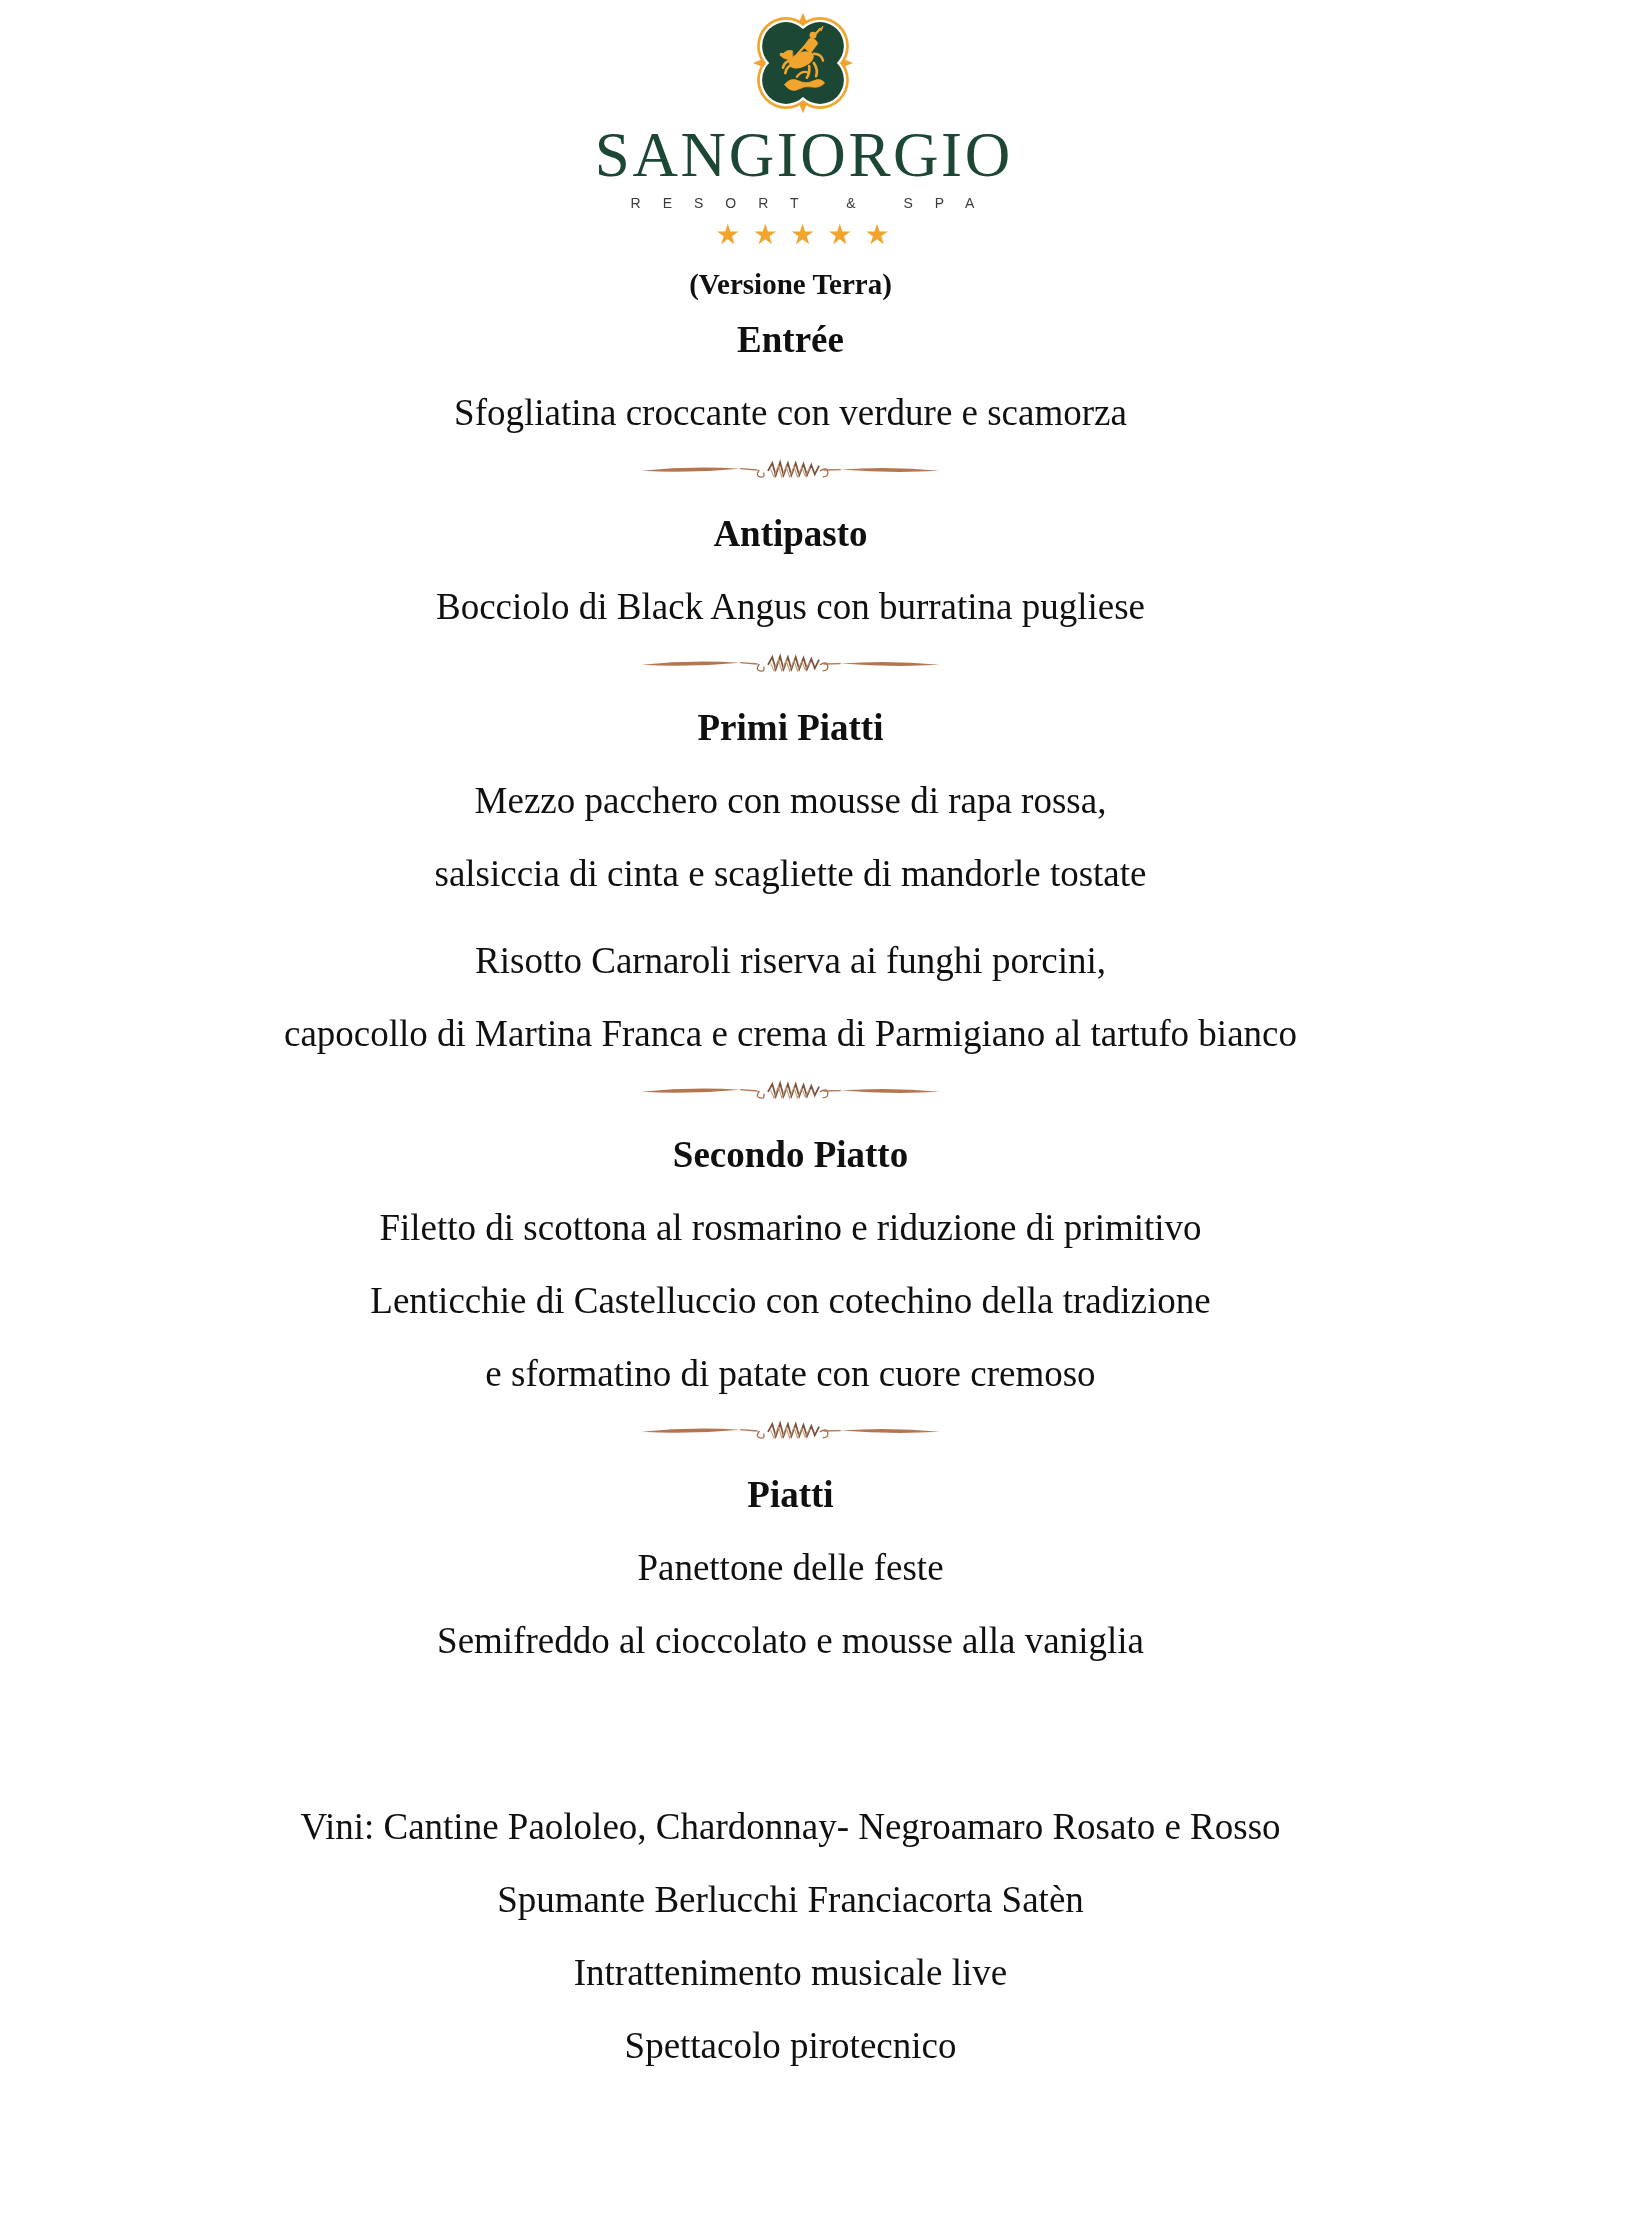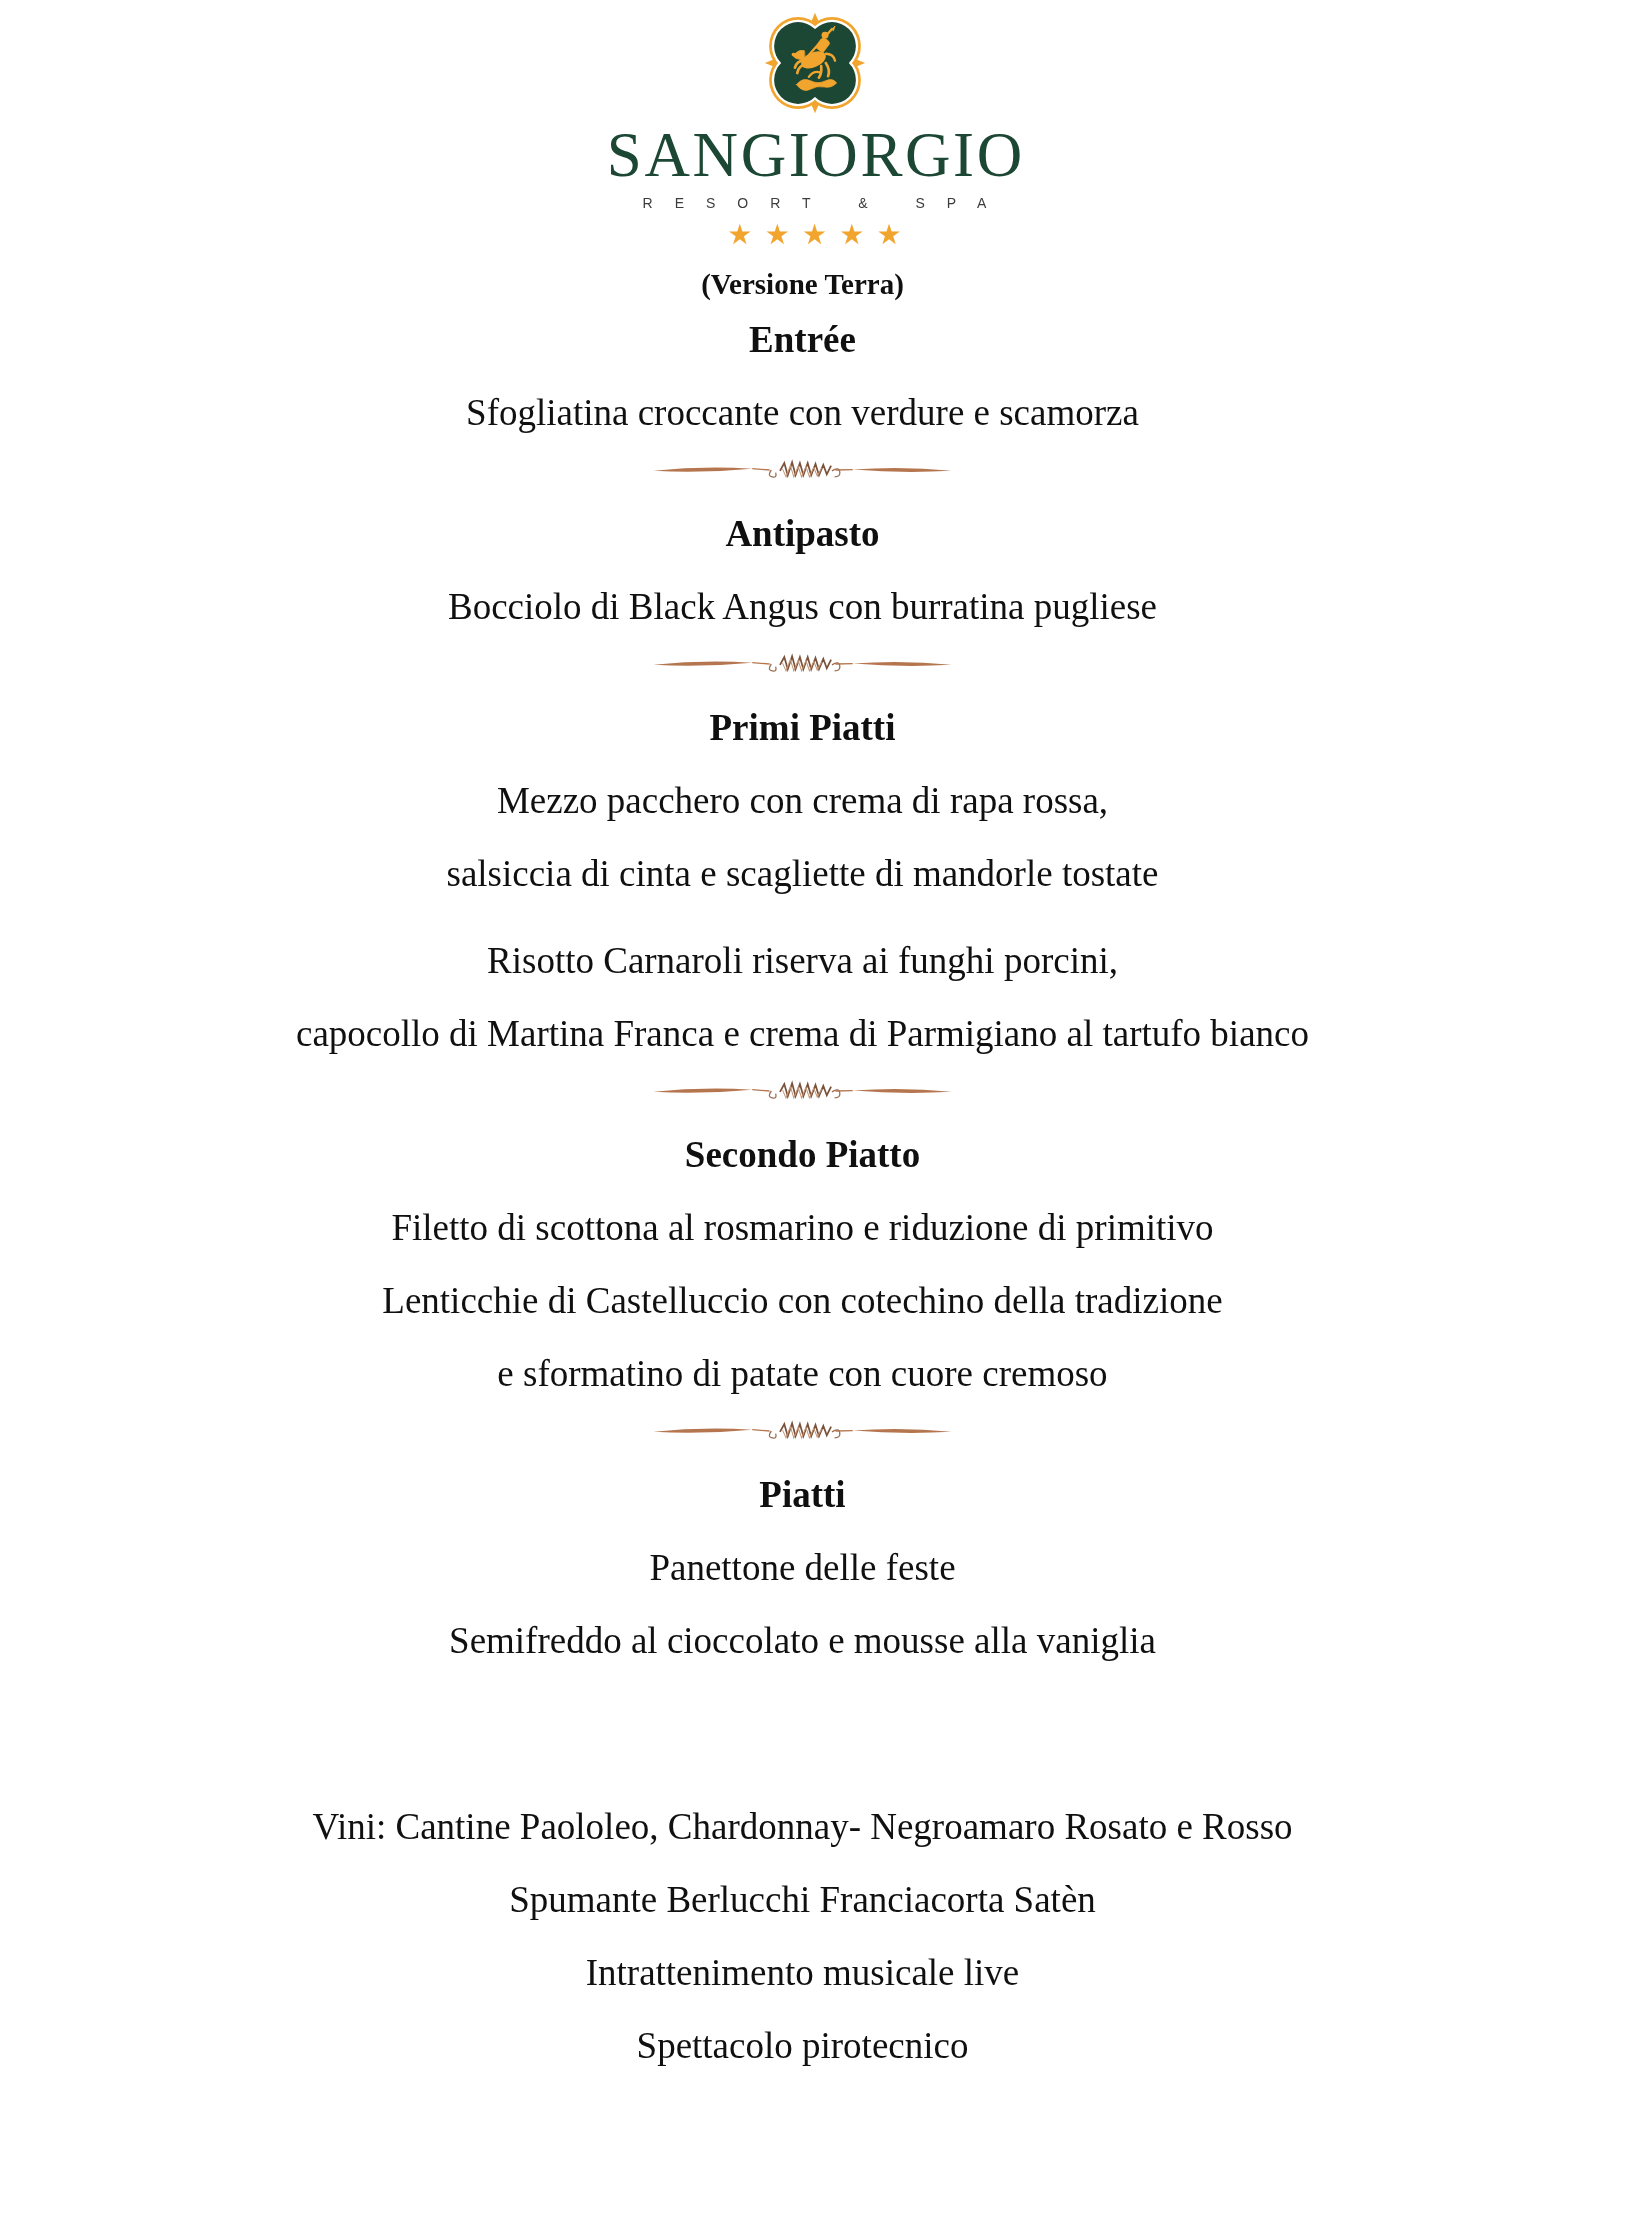--- a/index.html
+++ b/index.html
@@ -1,21 +1,20 @@
 <!DOCTYPE html>
 <html style="font-size:14px"><head>
 <meta charset="utf-8">
 <style>
   html,body { margin:0; padding:0; background:#ffffff; }
   .page {
     position:relative;
     width:1605px; height:2236px;
     background:#ffffff;
     overflow:hidden;
-    padding-left:12px;
   }
   
   .logo { text-align:center; padding-top:8.7px; }
   .emblem { width:108px; height:108px; display:block; margin:0 auto; }
   .brand {
     font-family:"Liberation Serif","DejaVu Serif",serif;
     font-size:63px; line-height:63px;
     letter-spacing:2.6px; padding-left:2.6px;
     color:#1c4734; margin-top:7px;
   }
@@ -141,21 +140,21 @@
       <path d="M140 15 q-5 7 1 8 q6 1 4 -5" fill="none" stroke="#9c6b4e" stroke-width="1.5"></path>
       <path d="M150 16 l5 -9 4 14 5 -15 4 15 5 -14 4 14 5 -14 4 14 5 -13 4 13 5 -12 4 11 5 -10" fill="none" stroke="#7a513a" stroke-width="2"></path>
       <path d="M153 14 l4 9 5 -13 4 13 5 -12 4 12 5 -12 4 12 5 -11 4 10 5 -9" fill="none" stroke="#c79878" stroke-width="1.2"></path>
       <path d="M210 16 q8 -5 9 1 q1 6 -6 6" fill="none" stroke="#9c6b4e" stroke-width="1.5"></path>
       <path d="M214 15 L234 14.5" stroke="#b5764f" stroke-width="1.5" fill="none"></path>
       <path d="M234 14.5 Q290 10 348 16 Q290 19 234 14.5 Z" fill="#b5764f"></path>
     </svg>
 
     <section>
       <h2 class="sec-title">Primi Piatti</h2>
-      <p class="item">Mezzo pacchero con crema di rapa rossa,</p>
+      <p class="item">Mezzo pacchero con mousse di rapa rossa,</p>
       <p class="item">salsiccia di cinta e scagliette di mandorle tostate</p>
       <p class="item para-gap">Risotto Carnaroli riserva ai funghi porcini,</p>
       <p class="item">capocollo di Martina Franca e crema di Parmigiano al tartufo bianco</p>
     </section>
 
     <svg class="divider" viewBox="0 0 352 30" aria-hidden="true">
       <path d="M4 16 Q60 10 118 13.5 Q60 19 4 16 Z" fill="#b5764f"></path>
       <path d="M118 13.5 L138 15" stroke="#b5764f" stroke-width="1.5" fill="none"></path>
       <path d="M140 15 q-5 7 1 8 q6 1 4 -5" fill="none" stroke="#9c6b4e" stroke-width="1.5"></path>
       <path d="M150 16 l5 -9 4 14 5 -15 4 15 5 -14 4 14 5 -14 4 14 5 -13 4 13 5 -12 4 11 5 -10" fill="none" stroke="#7a513a" stroke-width="2"></path>

